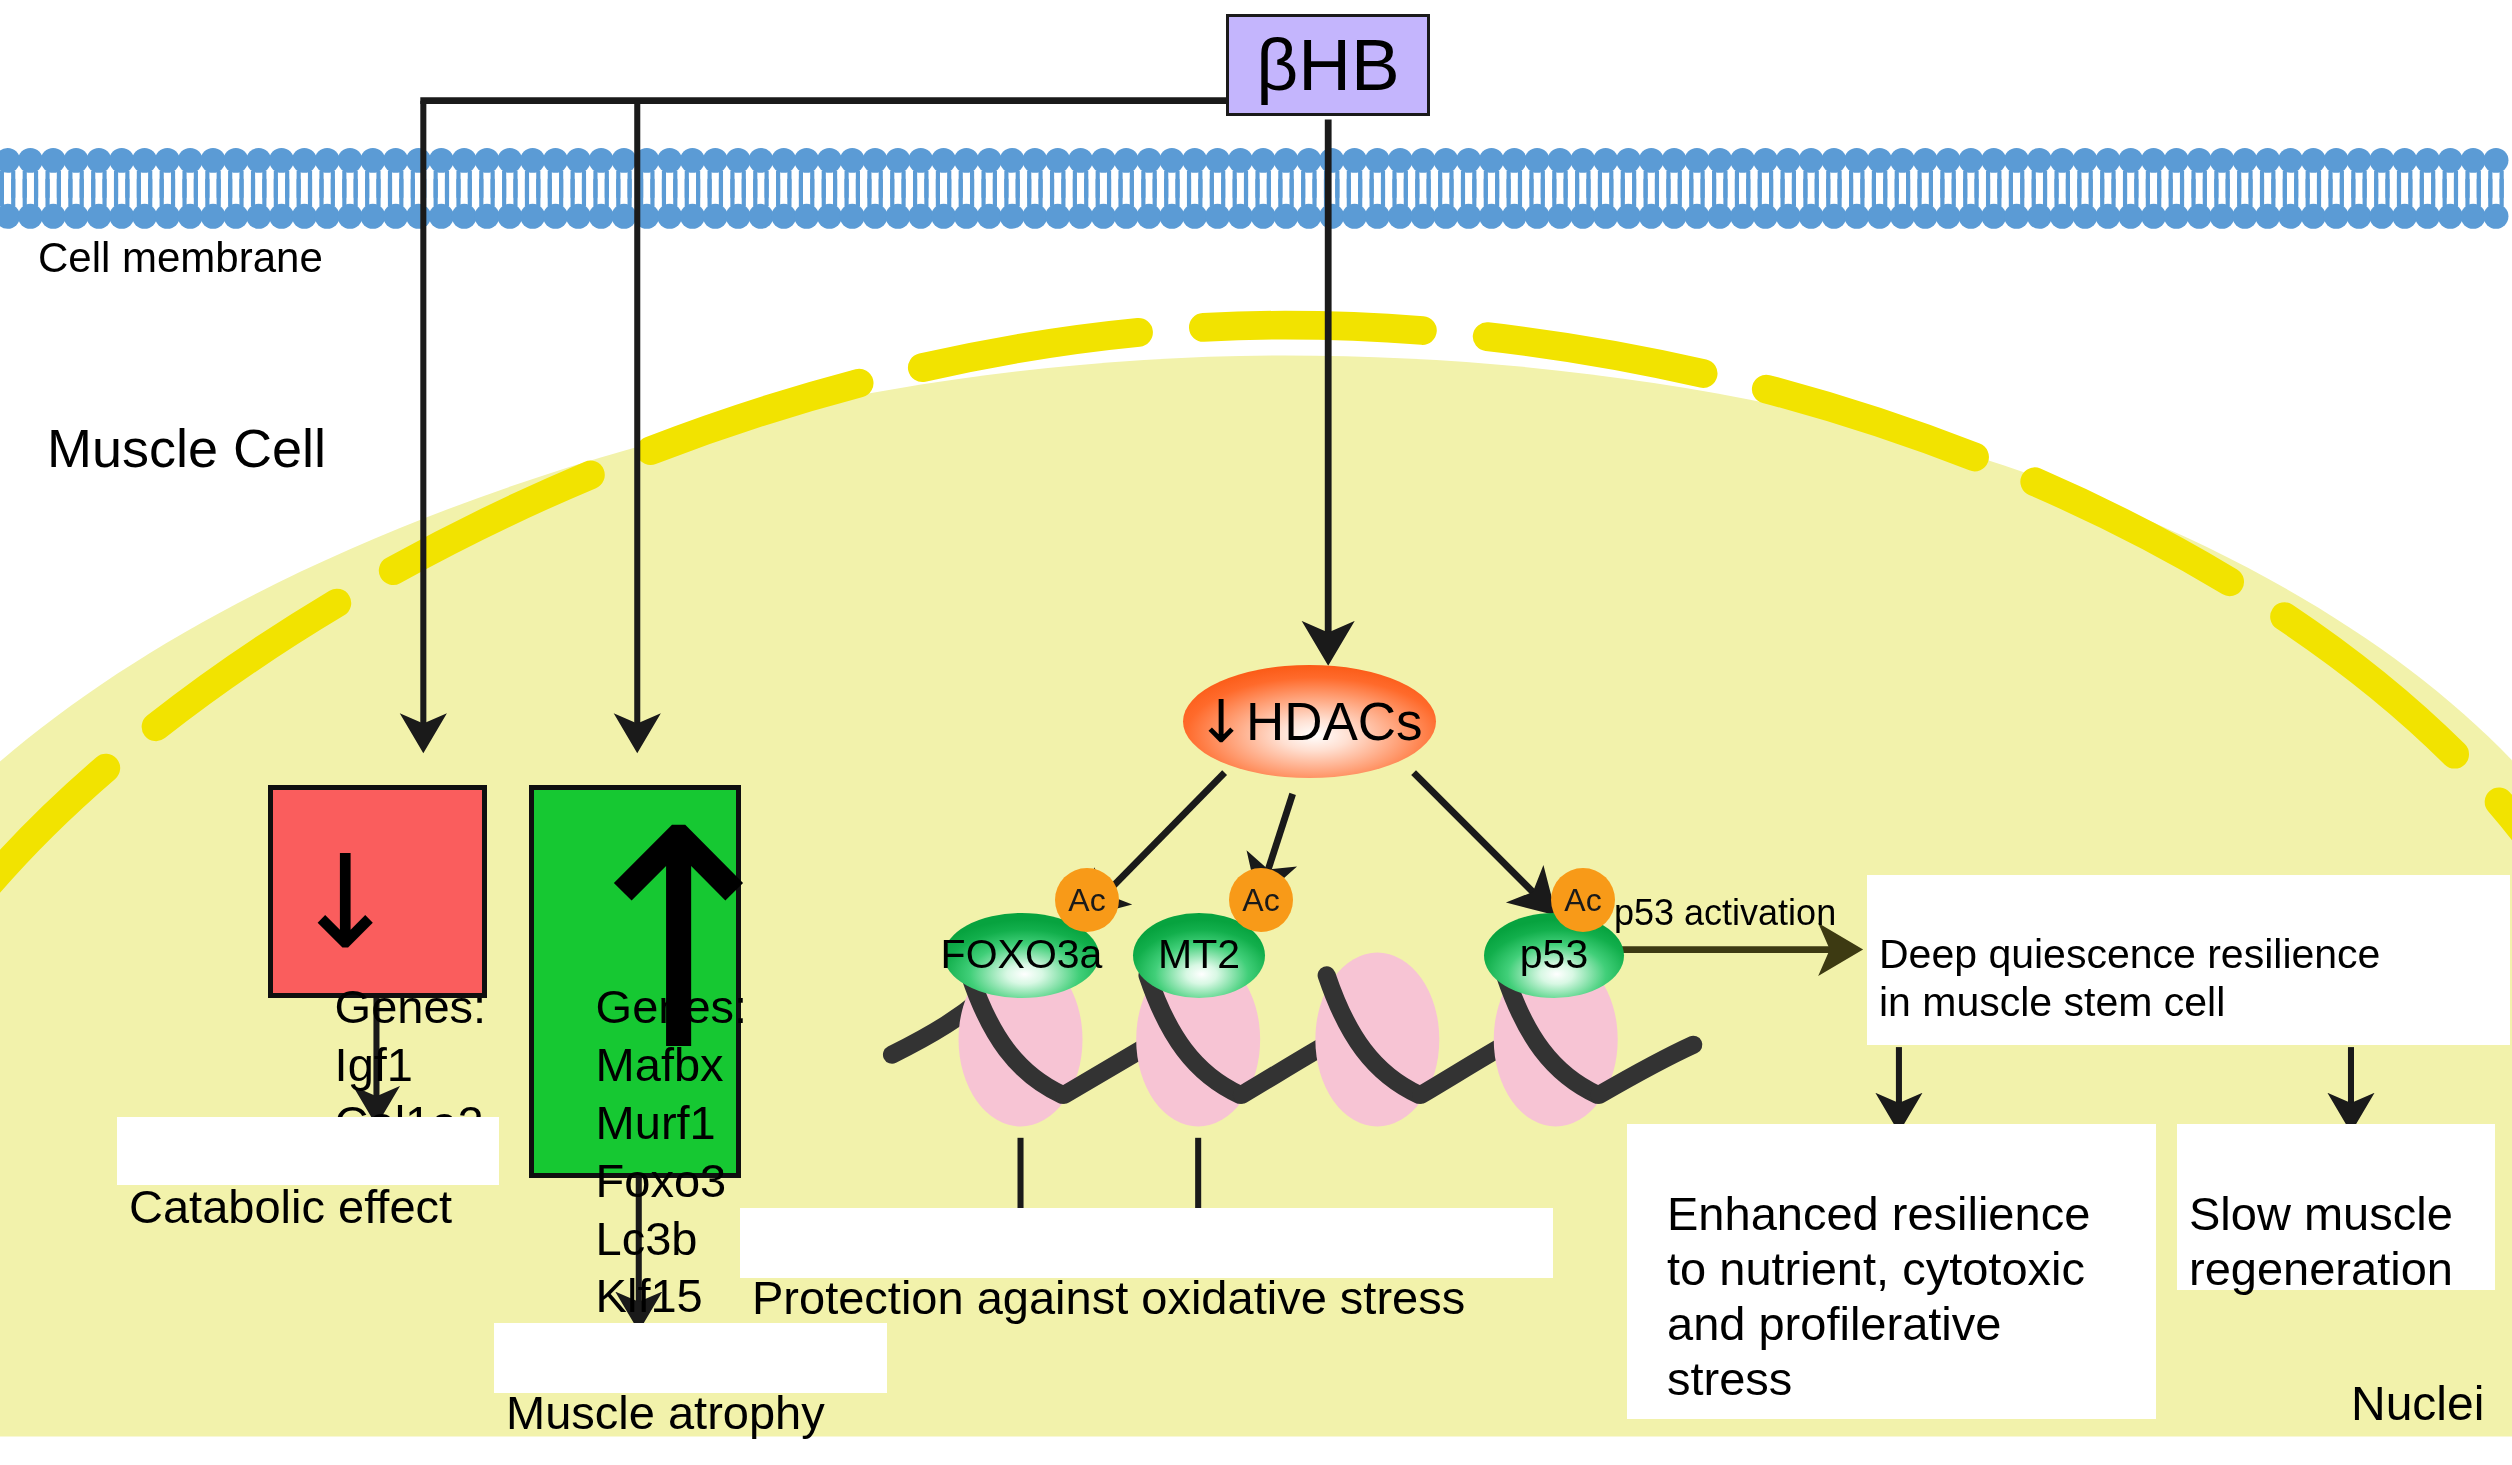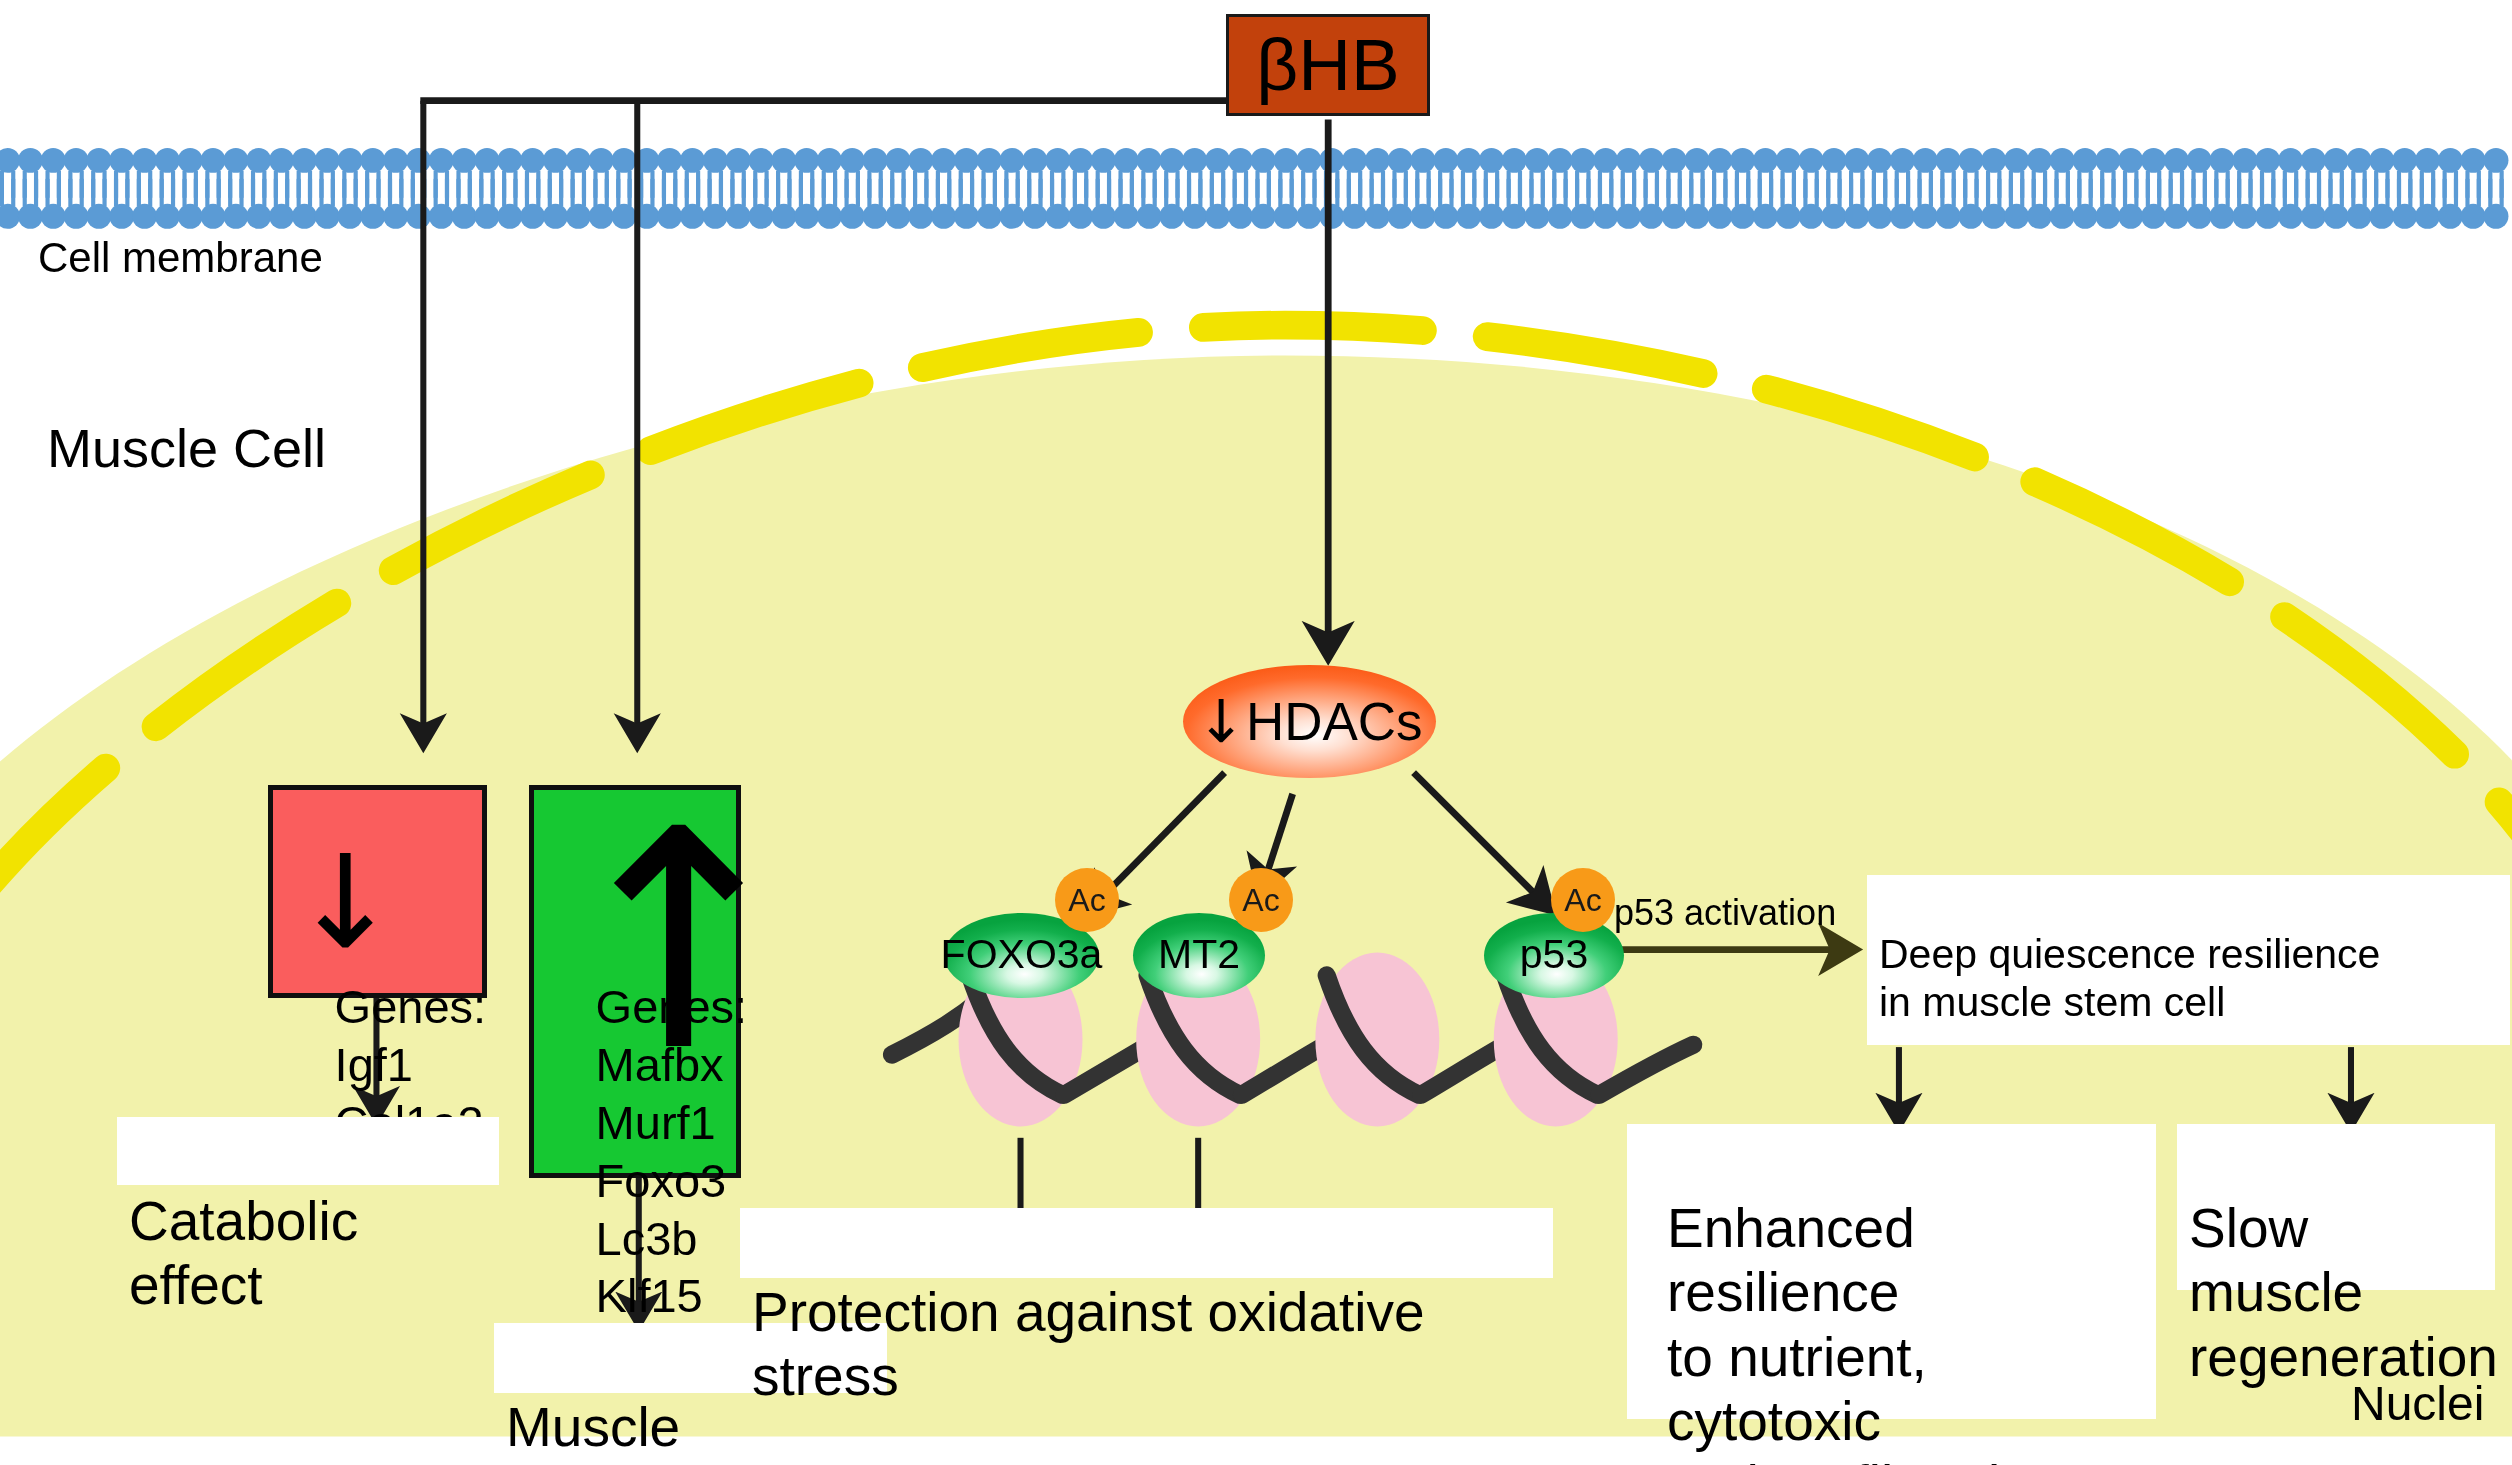--- a/index.html
+++ b/index.html
@@ -11,32 +11,32 @@
   }
   #stage { position: relative; width: 2512px; height: 1466px; background: #fff; }
   #svg-layer { position: absolute; inset: 0; width: 2512px; height: 1466px; }
 
   
   .bhb-box {
     position: absolute;
     left: 1226px; top: 13.6px;
     width: 204px; height: 102px;
     border: 3.8px solid #1a1a1a;
-    background: #c2410c;
+    background: #c4b5fd;
     display: flex; align-items: center; justify-content: center;
     font-size: 73px;
     letter-spacing: 0px;
   }
 
   
   .wbox {
     position: absolute;
     background: #ffffff;
     color: #000;
-    font-size: 55px;
+    font-size: 47px;
     line-height: 1.17;
     padding: 7.6px 10.6px 9px 12px;
     white-space: pre-line;
   }
 
   
   .gene-box {
     position: absolute;
     border: 5.3px solid #0f0f0f;
     display: block;

